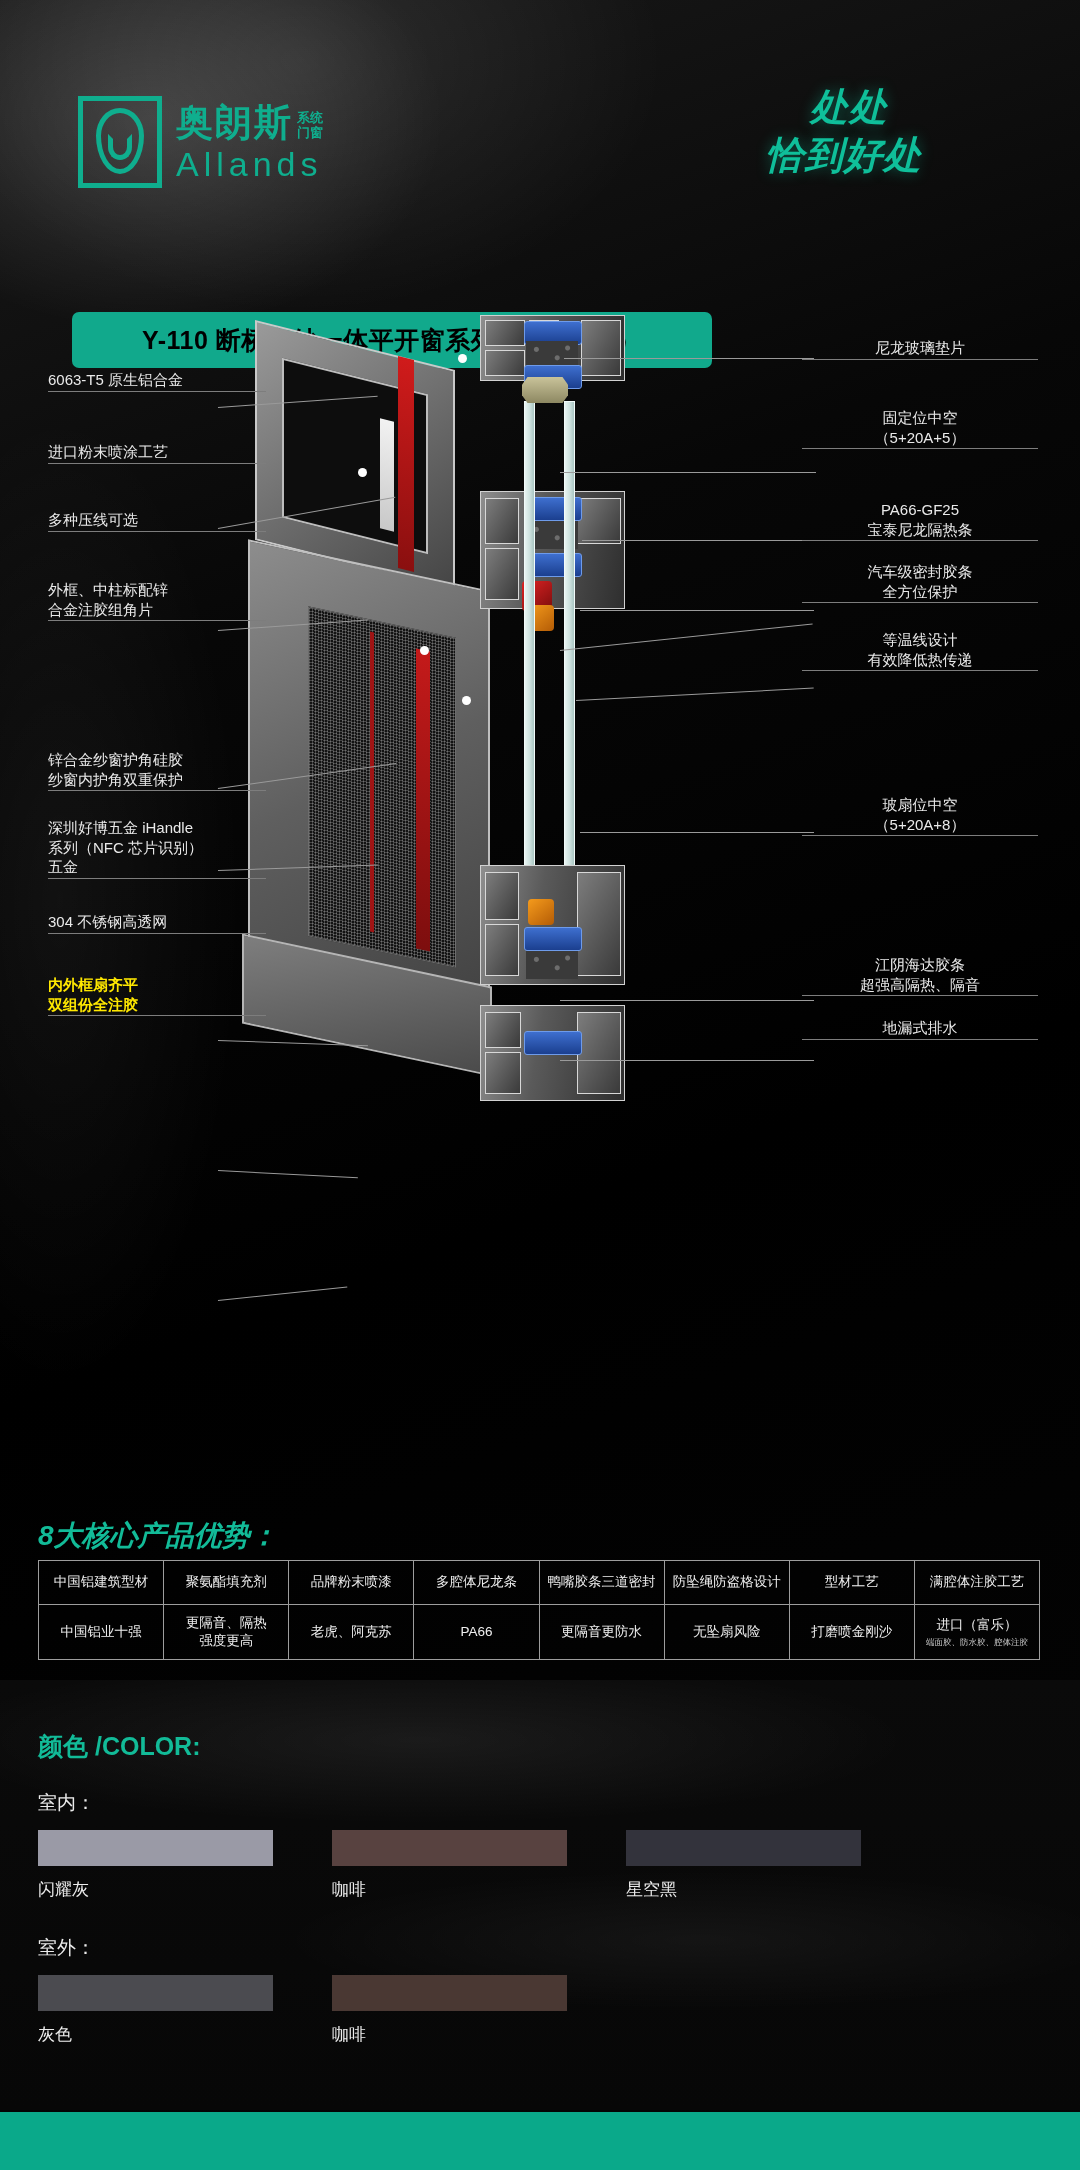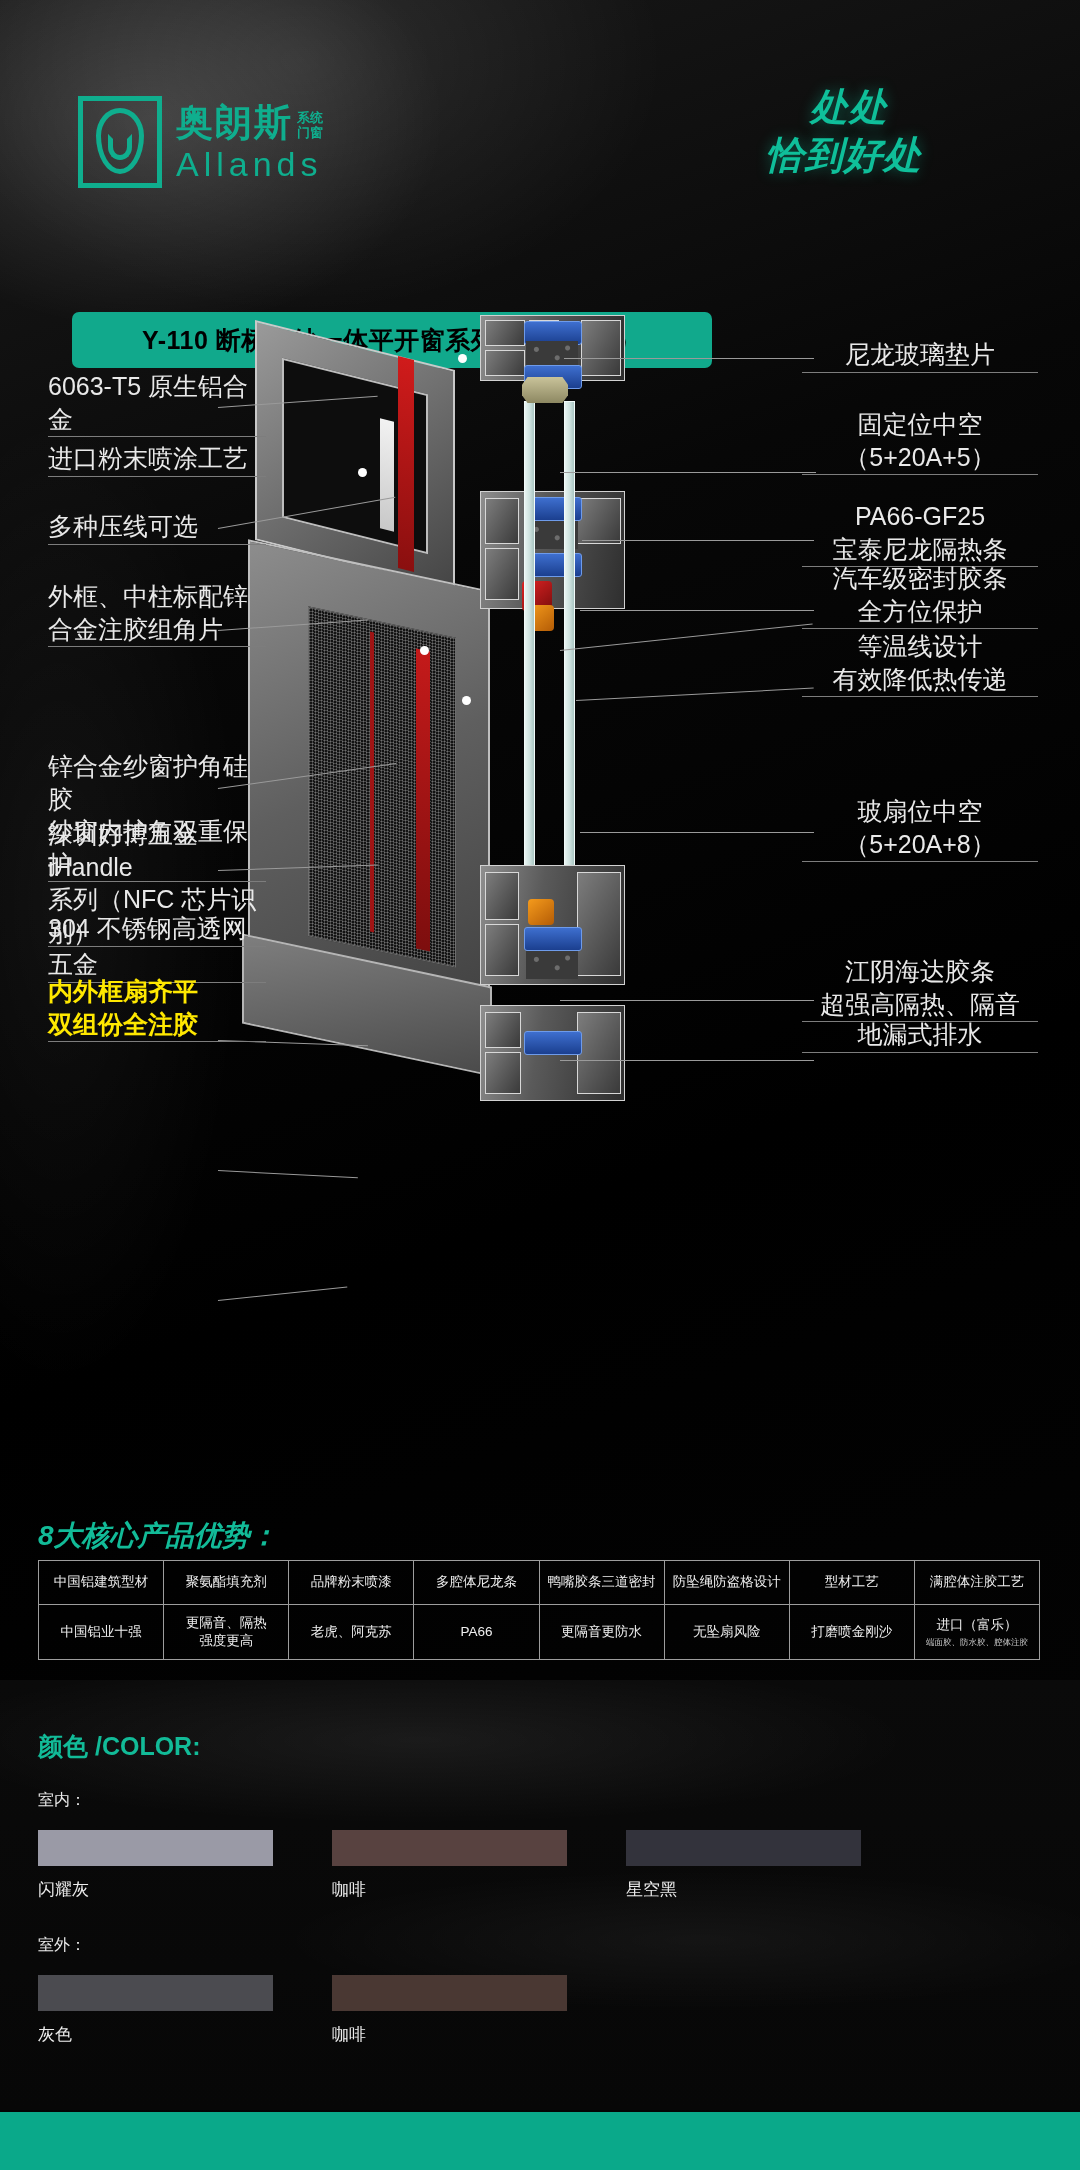--- a/index.html
+++ b/index.html
@@ -163,21 +163,21 @@
   .pad-olive{
     position:absolute;width:46px;height:26px;
     background:linear-gradient(180deg,#c9c39a,#8d8862);
     clip-path:polygon(12% 0,88% 0,100% 30%,100% 70%,88% 100%,12% 100%,0 70%,0 30%);
   }
 
   
   .lab {
     position:absolute;
     color:#e9e9e9;
-    font-size:25px;
+    font-size:15px;
     line-height:1.3;
     padding-bottom:1px;
     border-bottom:1.6px solid #7d7d7d;
     white-space:pre-line;
   }
   .lab.left { left:48px; text-align:left; }
   .lab.right { right:42px; text-align:center; }
   .lab.hl { color:#ffe800; font-weight:700; }
 
   .ldr { position:absolute; background:#9a9a9a; height:1.4px; transform-origin:left center; }
@@ -211,21 +211,21 @@
     position:absolute; left:0; top:1680px; width:1080px; height:430px;
     background:
       radial-gradient(ellipse 700px 120px at 420px 60px, rgba(255,255,255,0.07), transparent 70%),
       radial-gradient(ellipse 600px 100px at 700px 260px, rgba(255,255,255,0.05), transparent 70%),
       linear-gradient(180deg,#0a0a0a,#070707);
   }
   .color-title {
     position:absolute; left:38px; top:50px;
     color:#12bb98; font-size:25px; font-weight:700;
   }
-  .grp-label { position:absolute; color:#ececec; font-size:16px; }
+  .grp-label { position:absolute; color:#ececec; font-size:19px; }
   .sw { position:absolute; height:36px; }
   .sw-name { position:absolute; color:#ececec; font-size:17px; }
 
   .footer-bar {
     position:absolute; left:0; top:2112px; width:1080px; height:58px;
     background:#0aa98a;
   }
 </style>
 </head>
 <body>

